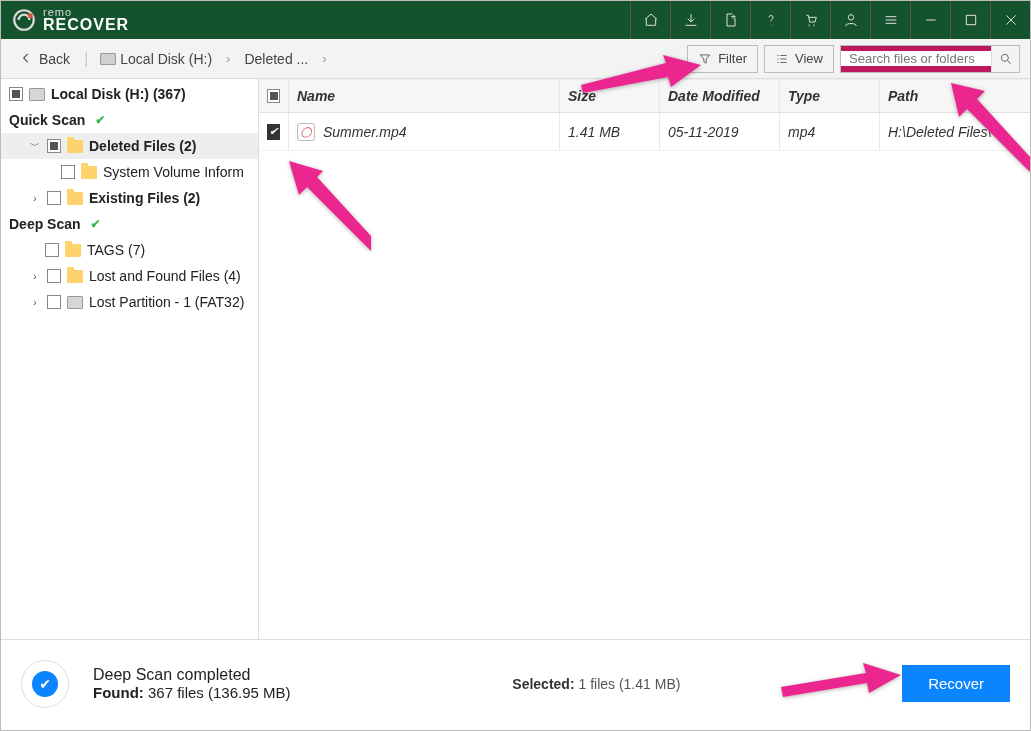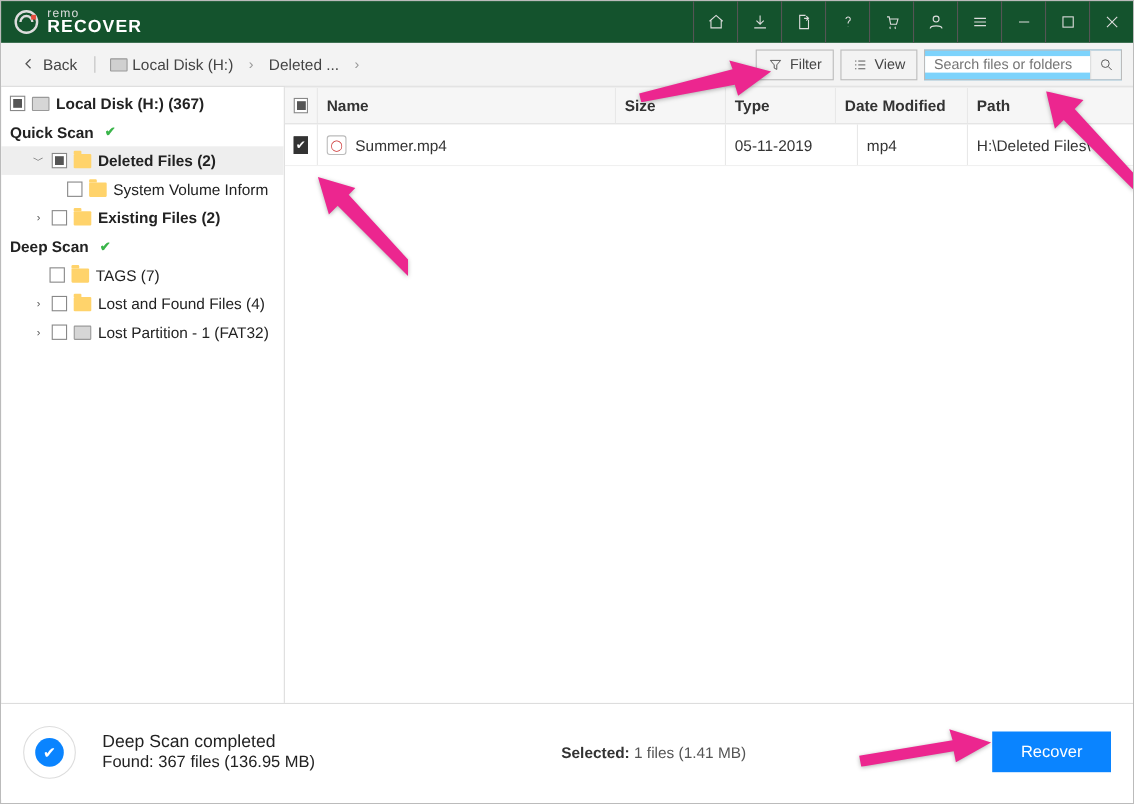--- a/index.html
+++ b/index.html
@@ -18,21 +18,21 @@
 
 
 .toolbar { height: 40px; background: #f3f3f3; border-bottom: 1px solid #ddd; display: flex; align-items: center; padding: 0 10px; gap: 6px; }
 .back-btn { display: flex; align-items: flex-start; gap: 6px; padding: 2px 8px; cursor: pointer; font-size: 14px; color: #444; }
 .crumb-sep { color: #999; padding: 0 2px; font-size: 13px; }
 .crumb { font-size: 14px; color: #444; display: flex; align-items: center; gap: 4px; padding: 2px 6px; cursor: pointer; }
 .disk-icon-sm { width: 16px; height: 12px; background: #d0d0d0; border: 1px solid #999; border-radius: 1px; display: inline-block; }
 .toolbar .spacer { flex: 1; }
 .tool-btn { height: 28px; border: 1px solid #bbb; background: #f3f3f3; padding: 0 10px; display: flex; align-items: center; gap: 6px; font-size: 13px; color: #444; cursor: pointer; }
 .tool-btn svg { width: 14px; height: 14px; stroke: #555; fill: none; stroke-width: 1.5; }
-.search-wrap { height: 28px; border: 1px solid #bbb; display: flex; align-items: center; background: #7dd3fc; }
+.search-wrap { height: 28px; border: 1px solid #bbb; display: flex; align-items: center; background: #be185d; }
 .search-wrap input { border: none; outline: none; width: 150px; font-size: 13px; padding: 0 8px; color: #666; background: #fff; }
 .search-wrap .srch-btn { width: 28px; height: 26px; display: flex; align-items: center; justify-content: center; cursor: pointer; border-left: 1px solid #ddd; background: #f3f3f3; }
 .search-wrap .srch-btn svg { width: 14px; height: 14px; stroke: #555; fill: none; stroke-width: 1.5; }
 
 
 .main { display: flex; height: 560px; }
 .sidebar { width: 258px; border-right: 1px solid #ddd; overflow: hidden; padding-top: 2px; }
 .tree-row { display: flex; align-items: center; padding: 5px 8px; font-size: 14px; color: #222; gap: 6px; white-space: nowrap; overflow: hidden; }
 .tree-row.bold { font-weight: 600; }
 .tree-row.selected { background: #eeeeee; }
@@ -44,42 +44,42 @@
 .folder-ic::before { content:""; position:absolute; top:-3px; left:0; width:7px; height:3px; background:#ffd36b; border-radius:1px 1px 0 0;}
 .disk-ic { width: 16px; height: 13px; background: #d6d6d6; border: 1px solid #999; border-radius: 1px; display:inline-block;}
 .check-green { color: #3ab54a; font-size: 12px; margin-left: 4px; }
 .indent-1 { padding-left: 28px; }
 .indent-2 { padding-left: 44px; }
 .indent-3 { padding-left: 60px; }
 
 
 .content { flex: 1; display: flex; flex-direction: column; }
 .thead { display: flex; height: 34px; background: #f6f6f6; border-bottom: 1px solid #e0e0e0; border-top: 1px solid #eee; align-items: center; }
-.th, .td { font-size: 14px; color: #333; padding: 0 8px; border-right: 1px solid #e8e8e8; height: 100%; display: flex; align-items: center; gap: 8px; overflow:hidden; }
+.th, .td { font-size: 14px; color: #333; padding: 0 8px; border-right: 1px solid #e8e8e8; height: 100%; display: flex; align-items: center; gap: 8px; overflow:hidden;font-style:italic; }
 .th { font-weight: 600; }
 .col-cb { width: 30px; justify-content: center; }
 .col-name { flex: 1.8; }
 .col-size { width: 100px; }
 .col-date { width: 120px; }
 .col-type { width: 100px; }
 .col-path { width: 150px; border-right: none; }
 .trow { display: flex; height: 38px; align-items: center; border-bottom: 1px solid #f0f0f0; }
 .row-cb { width: 16px; height: 16px; border: 1px solid #888; display:inline-flex;align-items:center;justify-content:center; cursor:pointer; background:#fff; color:#fff; font-size:11px; }
 .row-cb.checked { background:#333; border-color:#333; }
 .file-ic { width: 18px; height: 18px; border: 1px solid #bbb; border-radius: 3px; display:inline-flex; align-items:center; justify-content:center; font-size:10px; color:#c33;}
 .folder-ic2 { width: 18px; height: 14px; background: #ffd36b; border-radius: 1px; display: inline-block; position:relative;}
 .folder-ic2::before { content:""; position:absolute; top:-3px; left:0; width:8px; height:3px; background:#ffd36b; border-radius:1px 1px 0 0;}
 
 
 .statusbar { height: 88px; border-top: 1px solid #ddd; background: #fff; display: flex; align-items: center; padding: 0 20px; gap: 24px; }
 .status-ic { width: 48px; height: 48px; border: 1px solid #ddd; border-radius: 50%; display:flex;align-items:center;justify-content:center; }
 .status-ic-inner { width: 26px; height: 26px; border-radius: 50%; background: #0a84ff; display:flex;align-items:center;justify-content:center; color:#fff; font-size:14px;}
 .status-text .line1 { font-size: 16px; color: #222; }
 .status-text .line2 { font-size: 15px; color: #222; }
-.status-text b { font-weight: 400; }
+.status-text b { font-weight: 700; }
 .status-mid { flex: 1; text-align: center; font-size: 14px; color: #555; }
 .status-mid b { font-weight: 600; color: #333; }
 .recover-btn { background: #0a84ff; color: #fff; border: none; padding: 10px 26px; font-size: 15px; cursor: pointer; }
 
 
 .arrow { position: absolute; pointer-events: none; z-index: 50; }
 .arrow svg { filter: drop-shadow(0 1px 2px rgba(0,0,0,.3)); }
 .arrow-fill { fill: #ec268f; }
 </style>
 </head>
@@ -245,33 +245,34 @@
     </div>
   </div>
 
   <div class="content">
     <div class="thead">
       <div class="th col-cb">
           <span class="tree-cb partial"></span>
         </div>
       <div class="th col-name">Name</div>
       <div class="th col-size">Size</div>
+      <div class="th col-date">Date Modified</div>
       <div class="th col-type">Type</div>
-      <div class="th col-date">Date Modified</div>
       <div class="th col-path">Path</div>
     </div>
 
     <div class="trow">
       <div class="td col-cb">
           <span class="row-cb checked">✔</span>
         </div>
       <div class="td col-name">
         <span class="file-ic">◯</span>
         <span>Summer.mp4</span>
       </div>
+      <div class="td col-size">1.41 MB</div>
       <div class="td col-date">05-11-2019</div>
       <div class="td col-type">mp4</div>
       <div class="td col-path">H:\Deleted Files\</div>
     </div>
 
   </div>
 </div>
 
 <div class="statusbar">
   <div class="status-ic">

